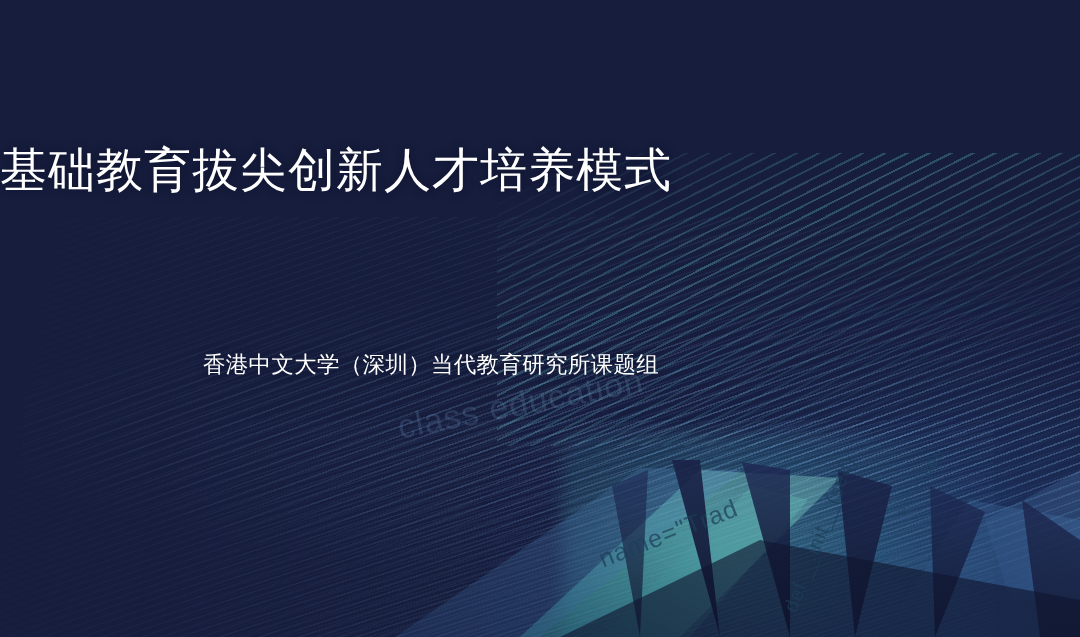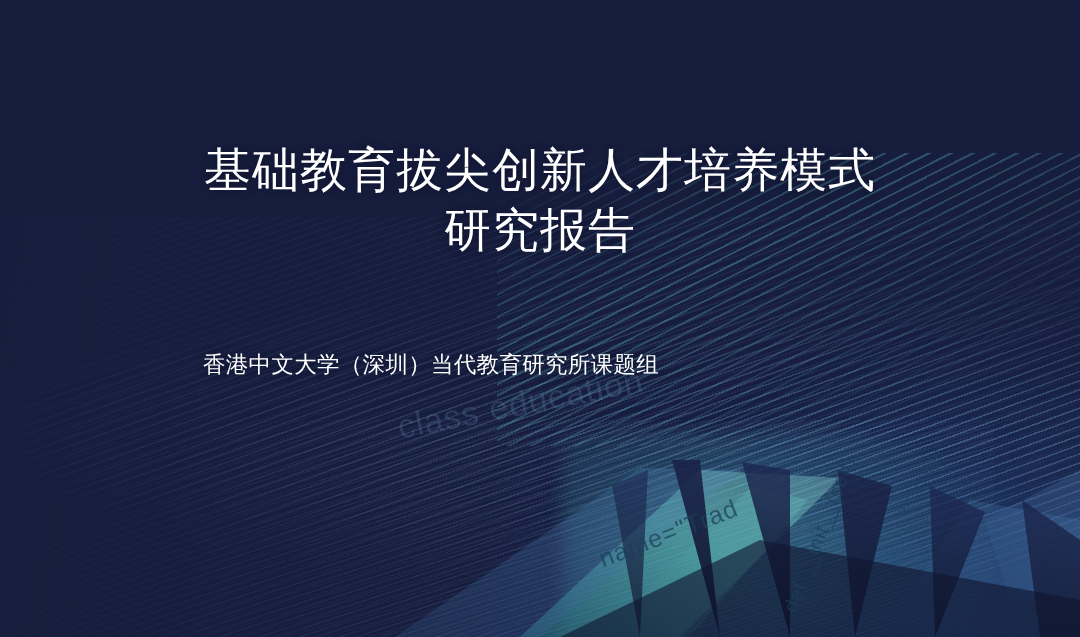--- a/index.html
+++ b/index.html
@@ -177,21 +177,21 @@
   .content {
     position: absolute;
     inset: 0;
   }
 
   .title-block {
     position: absolute;
     left: 0;
     right: 0;
     top: 140px;
-    text-align: center;
+    text-align: left;
   }
   .title-line {
     color: #ffffff;
     font-size: 47px;
     line-height: 60px;
     font-weight: 500;
     letter-spacing: 1px;
     text-shadow: 0 0 10px rgba(10,16,40,0.9);
     white-space: nowrap;
   }
@@ -277,21 +277,20 @@
     <div class="code-word cw-name">name="Trad</div>
     <div class="code-word cw-init">def __init__(self):</div>
     <div class="code-word cw-trade">e="Trade</div>
     <div class="code-word cw-class">class education</div>
   </div>
 
   <div class="content">
 
     <div class="title-block">
       <div class="title-line">基础教育拔尖创新人才培养模式</div>
-      <div class="title-line">研究报告</div>
     </div>
 
     <div class="byline-block">
       <div class="byline-line">香港中文大学（深圳）当代教育研究所课题组</div>
     </div>
 
   </div>
 </div>
 
 </body></html>

